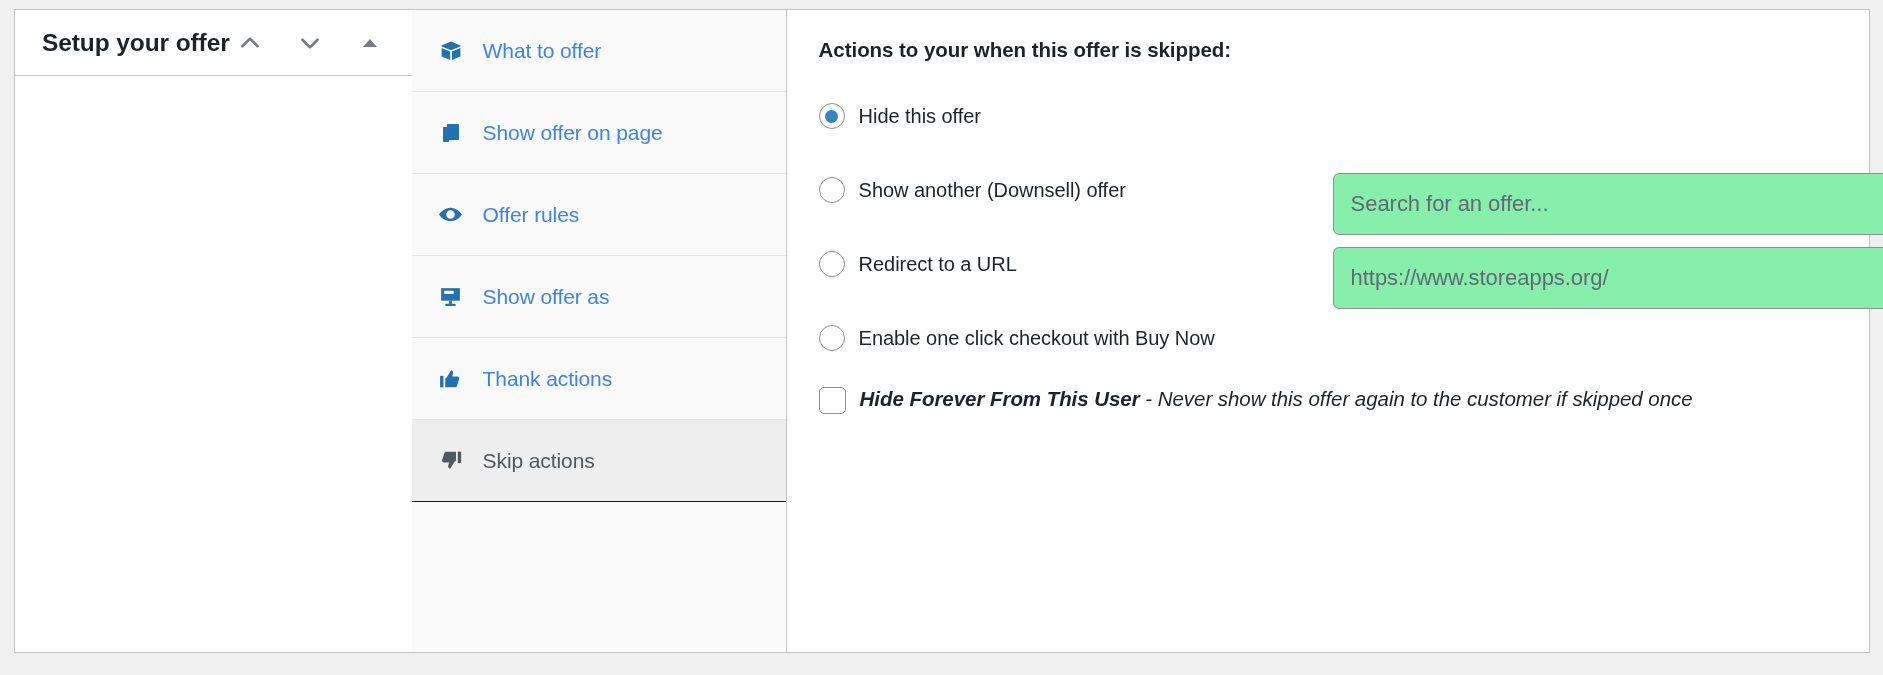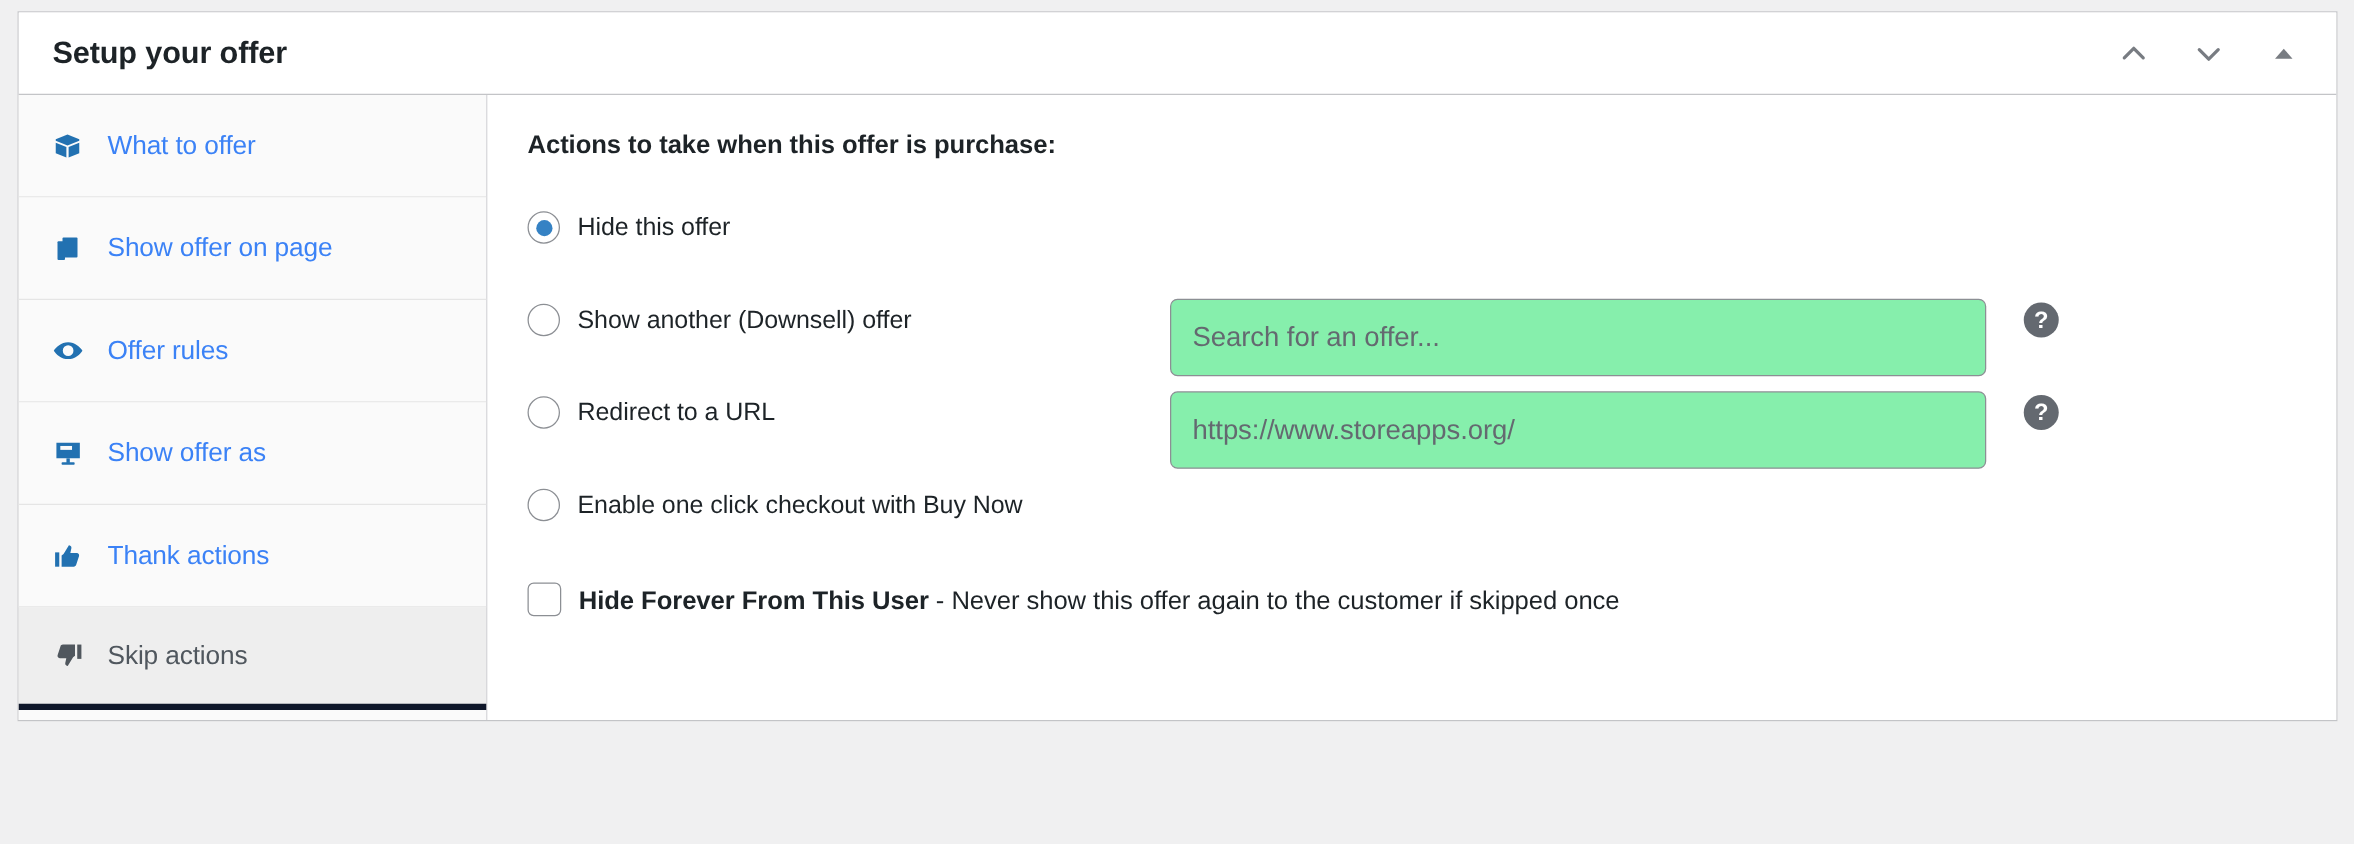--- a/index.html
+++ b/index.html
@@ -17,26 +17,26 @@
     position: relative;
     background: #f0f0f1;
     box-sizing: border-box;
     overflow: hidden;
   }
   .panel {
     position: absolute;
     left: 14px;
     top: 9px;
     width: 1856px;
-    height: 568px;
+    height: 644px;
     background: #fff;
     border: 1px solid #c3c4c7;
     box-sizing: border-box;
     display: flex;
-    flex-direction: column;
+    flex-direction: row;
   }
   
   .panel-header {
     height: 66px;
     min-height: 66px;
     border-bottom: 1px solid #c3c4c7;
     display: flex;
     align-items: center;
     justify-content: space-between;
     padding: 0 22px 0 27px;
@@ -87,21 +87,21 @@
     display: flex;
     align-items: center;
     padding-left: 26px;
     box-sizing: border-box;
     border-bottom: 1px solid #e5e5e5;
     cursor: pointer;
     background: #fafafa;
   }
   .nav-item.active {
     background: #eeeeee;
-    border-bottom: 5px solid #0f172a;
+    border-bottom: 1px solid #0f172a;
   }
   .nav-icon {
     width: 26px;
     min-width: 26px;
     height: 26px;
     display: flex;
     align-items: center;
     justify-content: center;
     color: #2271b1;
     margin-right: 19px;
@@ -231,21 +231,21 @@
     width: 27px;
     height: 27px;
     min-width: 27px;
     border: 1.6px solid #8c8f94;
     border-radius: 5px;
     background: #fff;
     box-sizing: border-box;
     margin-right: 14px;
     cursor: pointer;
   }
-  .cb-row { display: flex; align-items: flex-end; height: 40px; }
+  .cb-row { display: flex; align-items: flex-start; height: 40px; font-style: italic; }
   .cb-label { font-size: 20.5px; color: #1d2327; letter-spacing: -0.05px; cursor: pointer; }
   .cb-label b { font-weight: bold; }
 </style>
 </head>
 <body>
 
 <div class="screen">
   <div class="panel">
 
     <div class="panel-header">
@@ -340,21 +340,21 @@
               </svg>
           </span>
           <span class="nav-label">Skip actions</span>
         </div>
 
         <div class="sidebar-filler"></div>
       </div>
 
       <div class="content">
 
-        <div class="content-heading">Actions to take when this offer is purchase:</div>
+        <div class="content-heading">Actions to your when this offer is skipped:</div>
 
         <div class="opt-row">
           <div class="opt-left">
             <span class="radio checked"></span>
             <span class="opt-label">Hide this offer</span>
           </div>
         </div>
 
         <div class="opt-row">
           <div class="opt-left">

